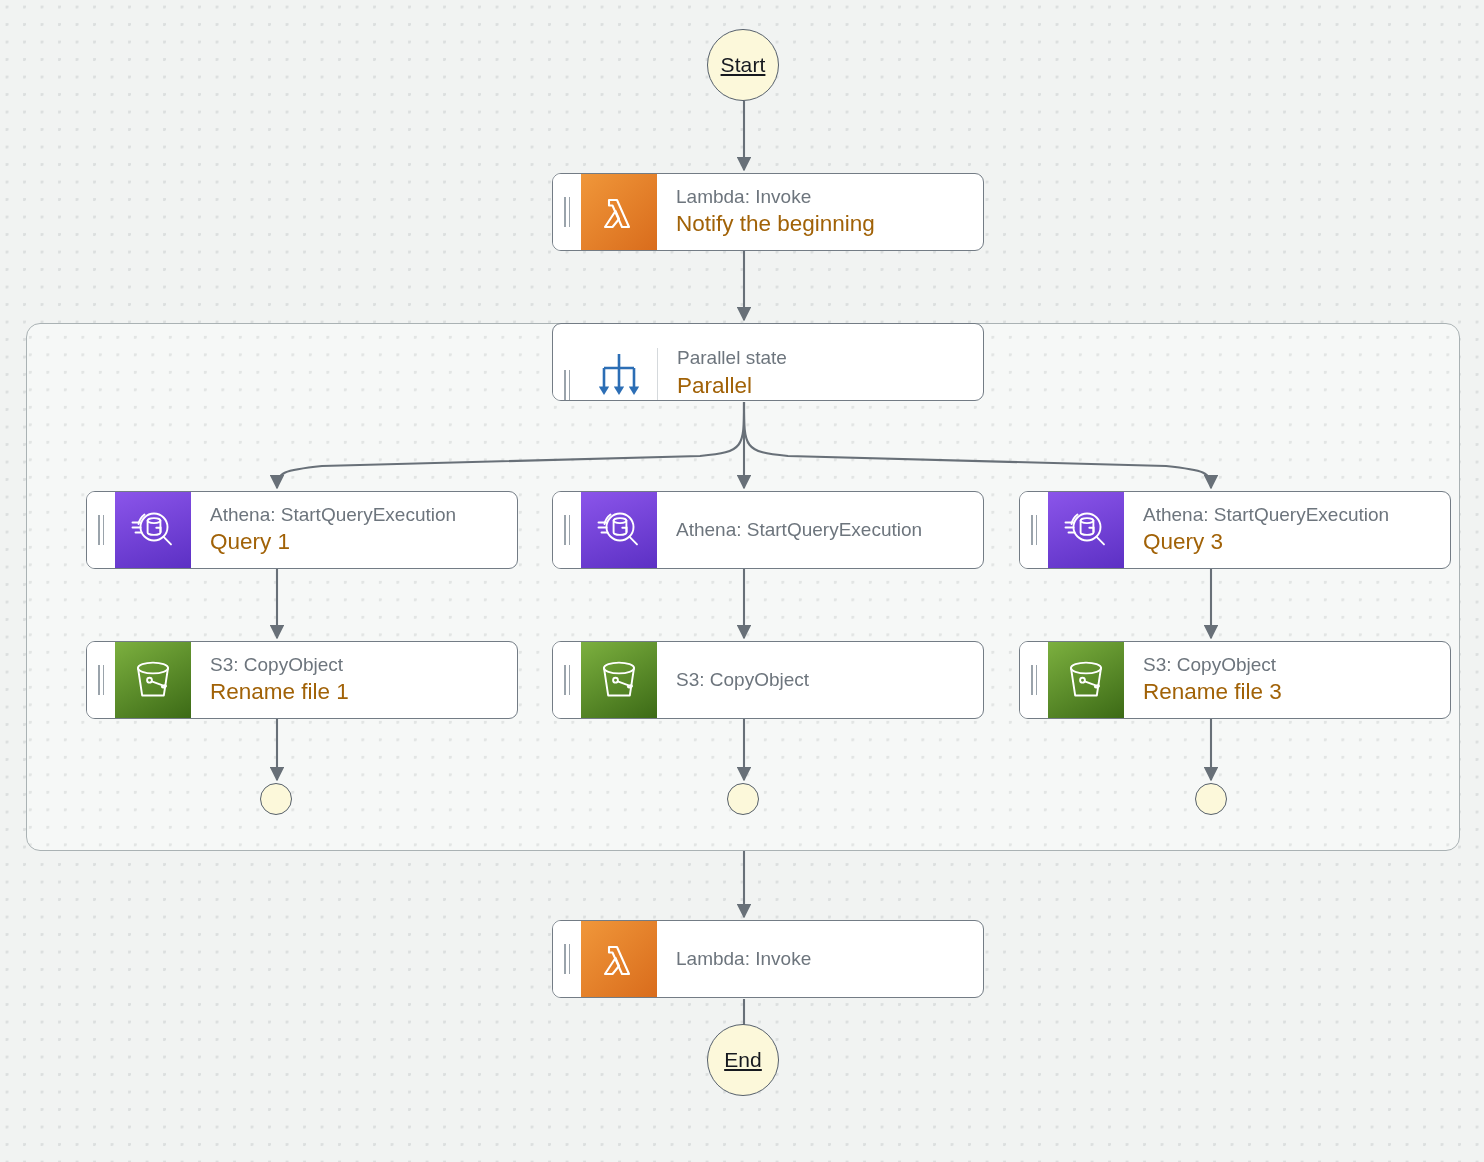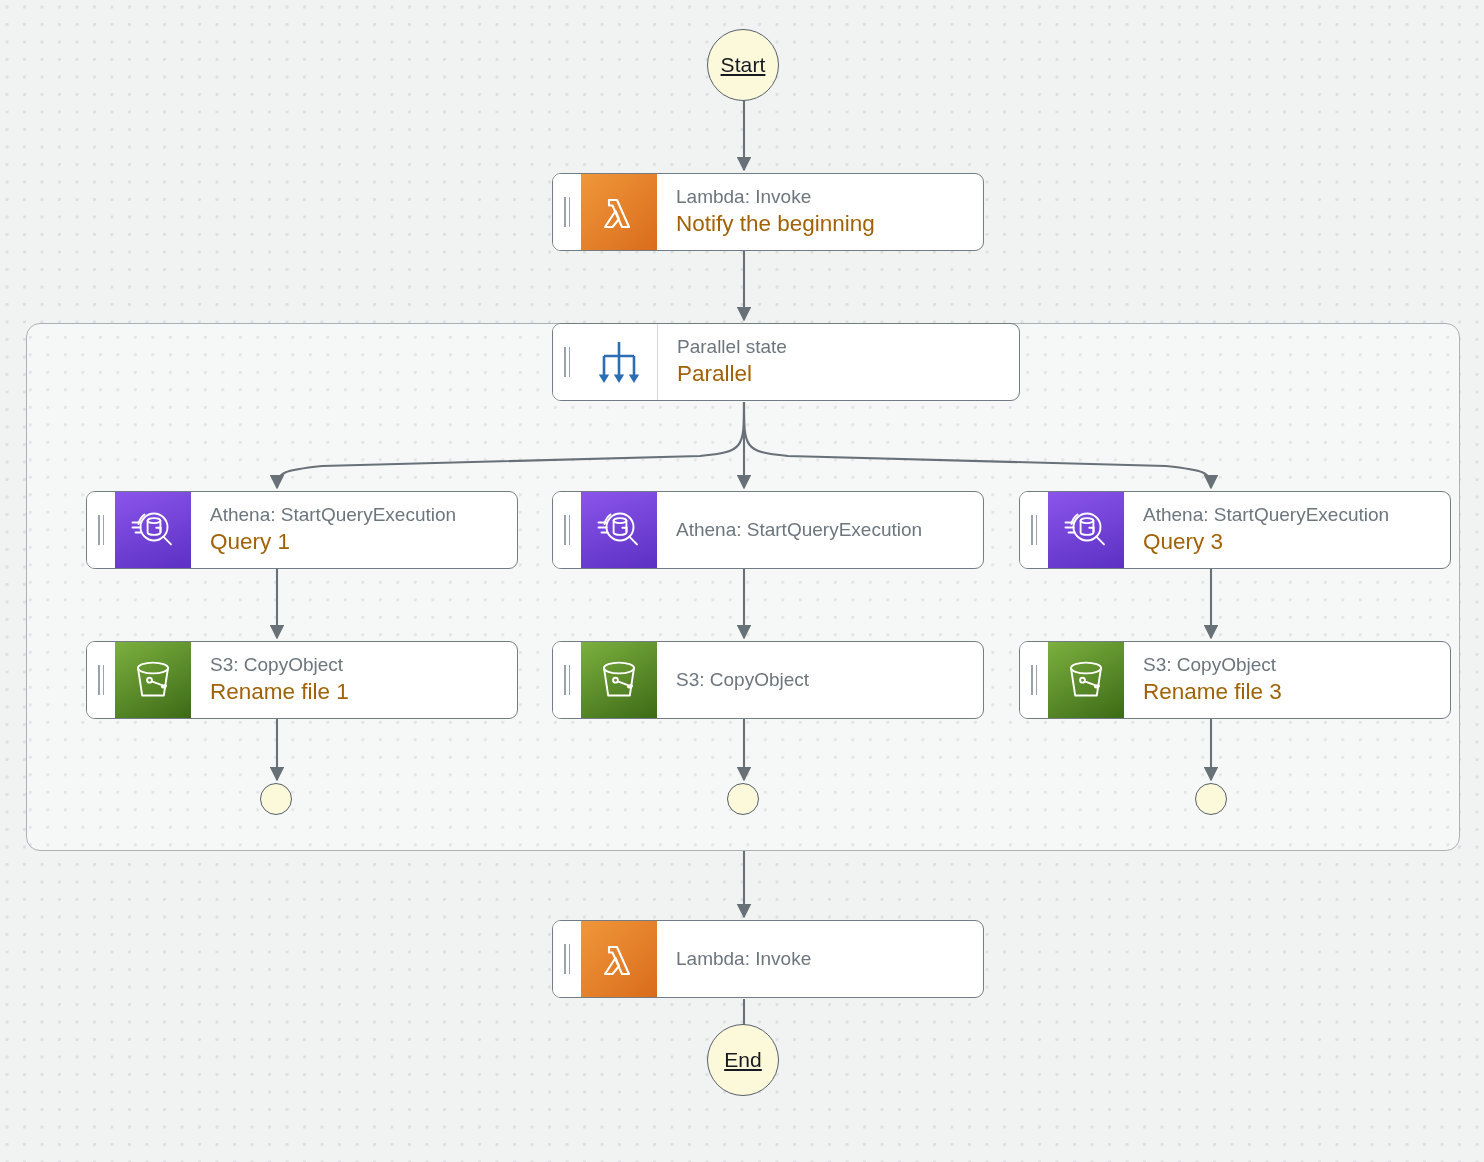--- a/index.html
+++ b/index.html
@@ -184,21 +184,21 @@
           <svg width="48" height="48" viewBox="0 0 48 48" aria-hidden="true">
             <path d="M14 12 L22 12 L34 39 L27 39 L17.5 17.5 L14 17.5 Z" fill="none" stroke="#fff" stroke-width="2.1" stroke-linejoin="round"></path>
             <path d="M20.5 23 L24 31 L17.5 39 L10 39 Z" fill="none" stroke="#fff" stroke-width="2.1" stroke-linejoin="round"></path>
           </svg>
         </div>
         <div class="labels">
           <div class="svc">Lambda: Invoke</div>
           <div class="ttl">Notify the beginning</div>
         </div>
       </div>
-      <div class="node" style="left: 528px; top: 323px; width: 468px;">
+      <div class="node" style="left: 528px; top: 323px; width: 432px; align-items: flex-end;">
         <div class="grip">
           <i></i>
           <i></i>
         </div>
         <div class="icon-cell parallel">
           <svg width="52" height="52" viewBox="0 0 52 52" aria-hidden="true">
             <g fill="none" stroke="#2c6eb5" stroke-width="2.6" stroke-linecap="butt">
               <path d="M26 6 L26 40"></path>
               <path d="M11 20 L41 20"></path>
               <path d="M11 20 L11 40"></path>

